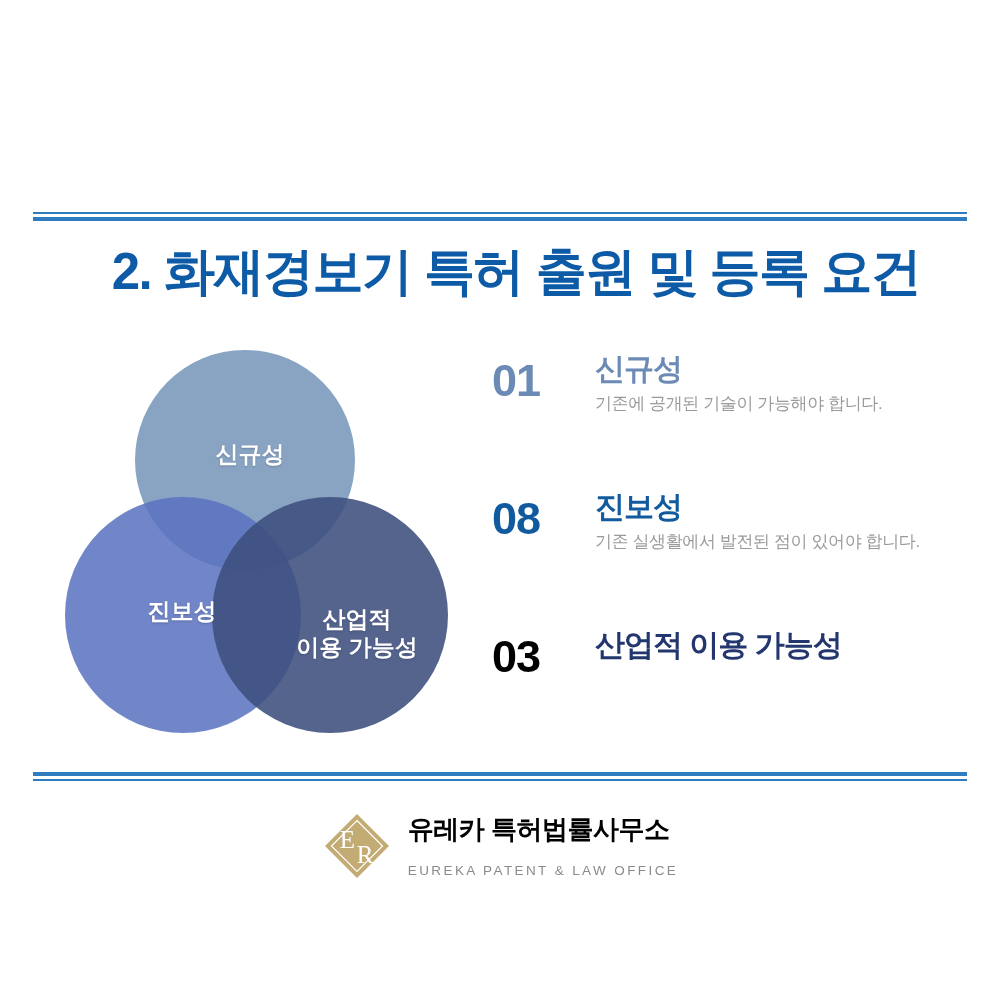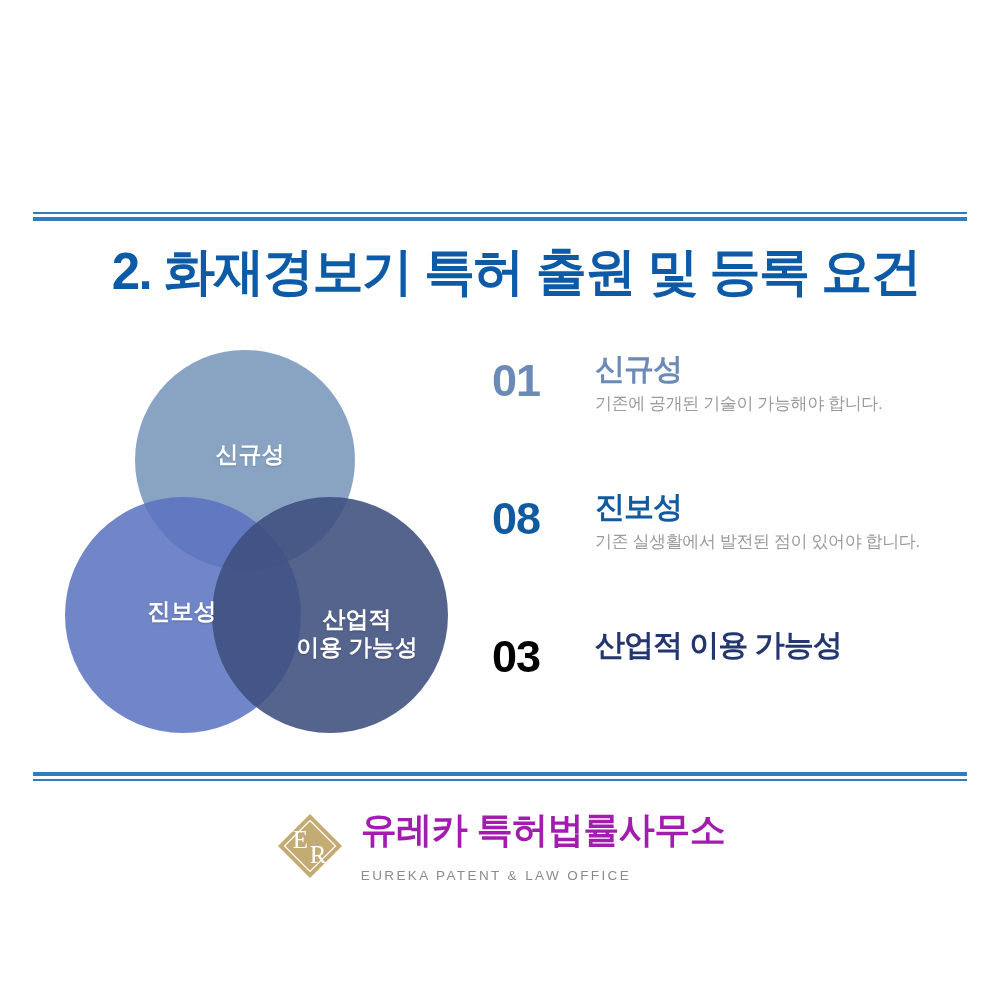--- a/index.html
+++ b/index.html
@@ -152,23 +152,23 @@
     justify-content: center;
   }
   .logo-mark {
     width: 70px;
     height: 70px;
     margin-right: 16px;
     flex: 0 0 auto;
   }
   .logo-text { margin-top: 2px; }
   .logo-ko {
-    font-size: 36px;
-    font-weight: 700;
-    color: #a21caf;
+    font-size: 26px;
+    font-weight: 700;
+    color: #000000;
     letter-spacing: -0.5px;
     line-height: 1.1;
     white-space: nowrap;
   }
   .logo-en {
     margin-top: 20px;
     font-size: 13.5px;
     color: #8b8b8b;
     letter-spacing: 2.4px;
     line-height: 1.1;

